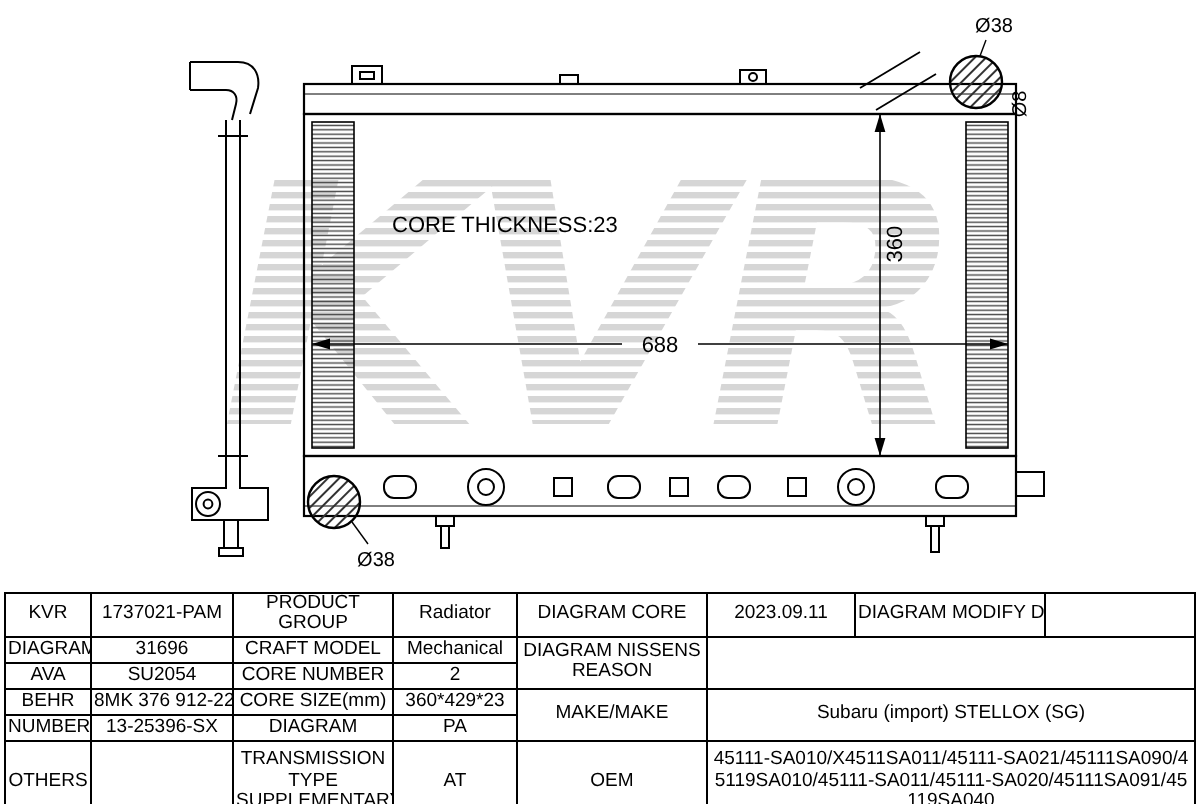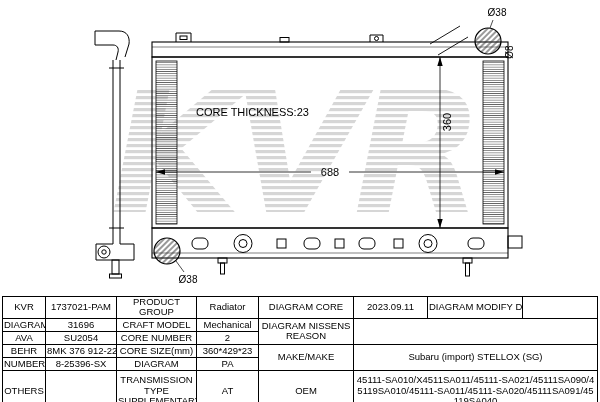--- a/index.html
+++ b/index.html
@@ -163,21 +163,21 @@
     <tr>
       <td class="fs85">BEHR</td>
       <td class="fs85">8MK 376 912-224</td>
       <td>CORE SIZE(mm)</td>
       <td>360*429*23</td>
       <td rowspan="2">MAKE/MAKE</td>
       <td rowspan="2" colspan="3">Subaru (import) STELLOX (SG)</td>
     </tr>
     <tr>
       <td class="fs85">NUMBER</td>
-      <td>8-25396-SX</td>
+      <td>13-25396-SX</td>
       <td>DIAGRAM</td>
       <td>PA</td>
     </tr>
     <tr class="tall">
       <td class="fs85">OTHERS</td>
       <td></td>
       <td>TRANSMISSION TYPE SUPPLEMENTARY</td>
       <td>AT</td>
       <td>OEM</td>
       <td colspan="3" class="oem">45111-SA010/X4511SA011/45111-SA021/45111SA090/45119SA010/45111-SA011/45111-SA020/45111SA091/45119SA040</td>

